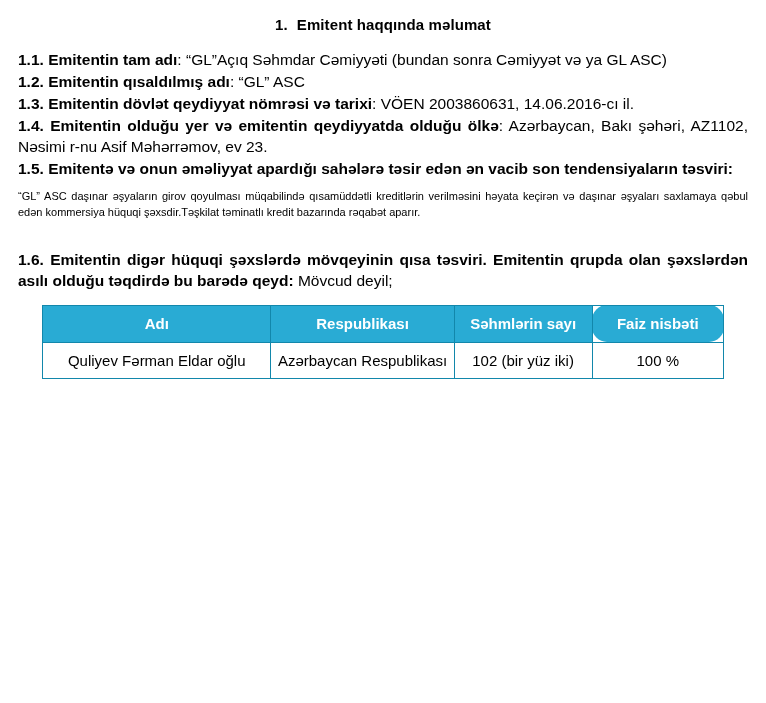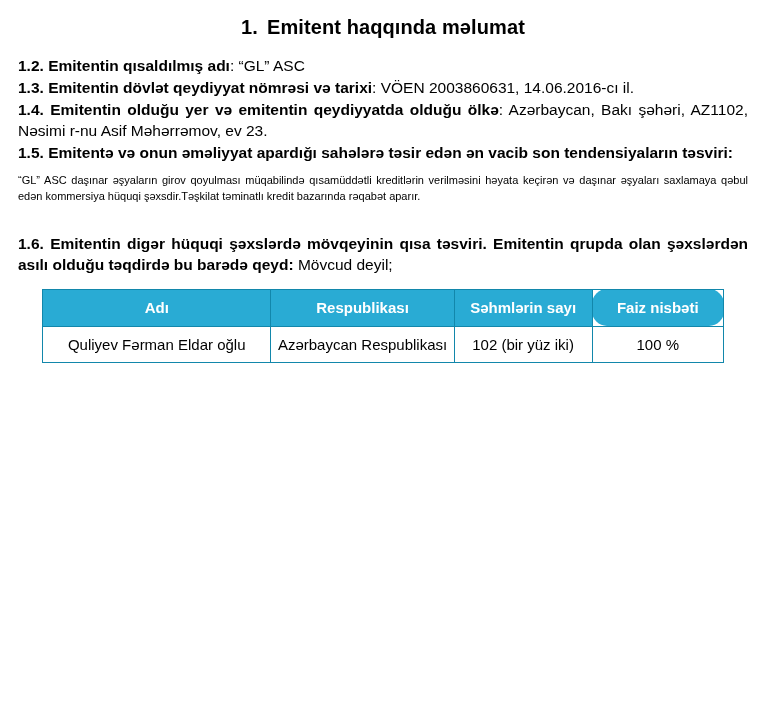--- a/index.html
+++ b/index.html
@@ -16,21 +16,21 @@
   }
   .page {
     box-sizing: border-box;
     width: 766px;
     height: 703px;
     padding: 10px 18px 0 18px;
   }
   .doc-title {
     text-align: center;
     font-weight: bold;
-    font-size: 20px;
+    font-size: 15px;
     margin: 6px 0 16px 0;
     letter-spacing: 0.1px;
   }
   .doc-title .num {
     margin-right: 9px;
   }
   .para {
     font-size: 15.5px;
     line-height: 1.36;
     text-align: justify;
@@ -85,20 +85,24 @@
 </style>
 </head>
 <body>
 
 <div class="page">
 
   <div class="doc-title">
     <span class="num">1.</span><span>Emitent haqqında məlumat</span>
   </div>
 
+  <p class="para">
+    <span class="num-lbl">1.1.</span>
+    <span class="lbl">Emitentin tam adı</span><span>: </span><span>“GL”Açıq Səhmdar Cəmiyyəti (bundan sonra Cəmiyyət və ya GL ASC)</span>
+  </p>
 
   <p class="para">
     <span class="num-lbl">1.2.</span>
     <span class="lbl">Emitentin qısaldılmış adı</span><span>: </span><span>“GL” ASC</span>
   </p>
 
   <p class="para">
     <span class="num-lbl">1.3.</span>
     <span class="lbl">Emitentin dövlət qeydiyyat nömrəsi və tarixi</span><span>: </span><span>VÖEN 2003860631, 14.06.2016-cı il.</span>
   </p>

